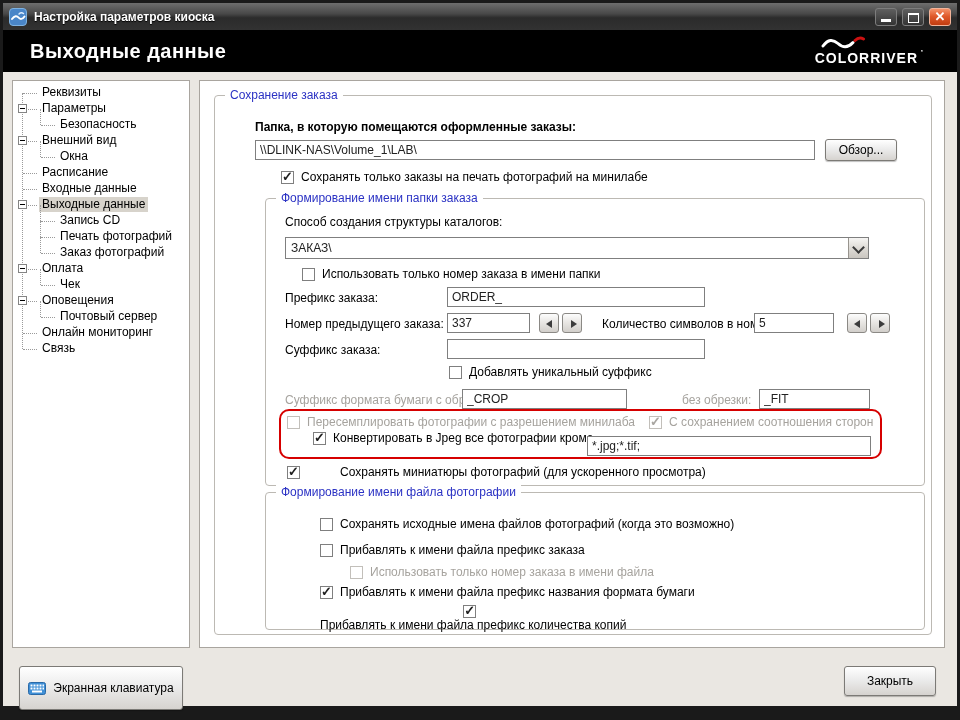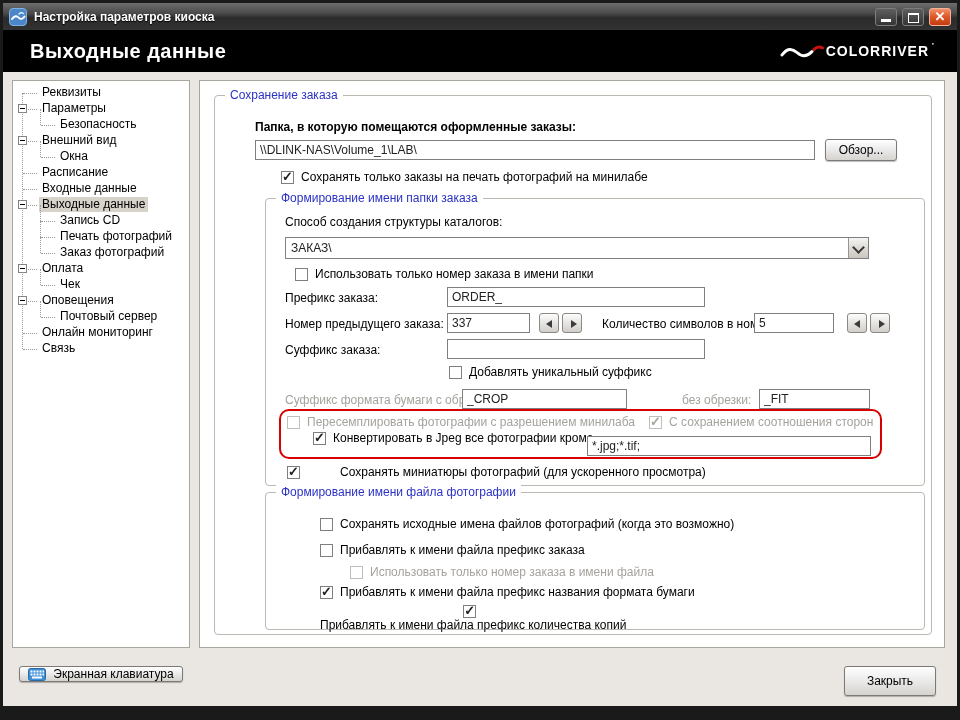--- a/index.html
+++ b/index.html
@@ -34,21 +34,21 @@
   .win-btn.close::after {
     content:"✕"; position:absolute; left:0; right:0; top:0; bottom:0;
     color:#fff; font-size:13px; font-weight:bold; text-align:center; line-height:16px;
   }
   
   .header {
     position:absolute; left:3px; top:30px; width:954px; height:42px;
     background:#000; display:flex; align-items:center;
   }
   .page-title { color:#fff; font-size:20px; font-weight:bold; margin-left:27px; letter-spacing:0.5px; }
-  .brand { margin-left:auto; margin-right:28px; display:flex; align-items:flex-end; }
+  .brand { margin-left:auto; margin-right:39px; display:flex; flex-direction:column; }
   .brand-text { color:#fff; font-size:14px; font-weight:bold; letter-spacing:1px; position:relative; }
   .brand-text::after { content:"’"; position:absolute; top:-2px; right:-6px; font-size:8px; color:#fff; }
   
   .body {
     position:absolute; left:3px; top:72px; width:954px; height:634px;
     background:#eae7e2;
   }
   .panel { position:absolute; background:#fff; border:1px solid #a9a59f; }
   .sidebar-panel { left:9px; top:8px; width:178px; height:568px; }
   .main-panel  { left:196px; top:8px; width:746px; height:568px; }
@@ -179,21 +179,21 @@
 
         <div class="group" style="left:50px;top:102px;width:660px;height:288px;">
           <span class="legend">Формирование имени папки заказа</span>
 
           <span class="flabel" style="left:19px;top:16px;">Способ создания структуры каталогов:</span>
           <div class="combo" style="left:19px;top:38px;width:584px;">
             <div class="combo-text">ЗАКАЗ\</div>
             <div class="combo-btn"></div>
           </div>
 
-          <div class="cbrow" style="left:29px;top:68px;">
+          <div class="cbrow" style="left:36px;top:68px;">
             <span class="cb"></span>
             <span>Использовать только номер заказа в имени папки</span>
           </div>
 
           <span class="flabel" style="left:19px;top:92px;">Префикс заказа:</span>
           <input class="tinput" style="left: 181px; top: 88px; width: 258px;" value="ORDER_">
 
           <span class="flabel" style="left:19px;top:118px;">Номер предыдущего заказа:</span>
           <input class="tinput" style="left: 181px; top: 114px; width: 83px;" value="337">
           <div class="spin sleft" style="left:273px;top:114px;"></div>
@@ -260,21 +260,21 @@
             <span>Прибавлять к имени файла префикс названия формата бумаги</span>
           </div>
           <div class="cbrow" style="left:54px;top:112px;flex-direction:column;">
             <span class="cb checked"></span>
             <span>Прибавлять к имени файла префикс количества копий</span>
           </div>
         </div>
       </div>
     </div>
 
-    <div class="btn" style="left:16px;top:594px;width:164px;height:16px;">
+    <div class="btn" style="left:16px;top:594px;width:164px;height:44px;">
       <svg width="18" height="13" viewBox="0 0 18 13">
         <rect x="0.5" y="0.5" width="17" height="12" rx="2" fill="#3f8fd6" stroke="#2a6aa8"></rect>
         <g fill="#fff">
           <rect x="2.5" y="2.5" width="2" height="2"></rect>
             <rect x="5.5" y="2.5" width="2" height="2"></rect>
             <rect x="8.5" y="2.5" width="2" height="2"></rect>
             <rect x="11.5" y="2.5" width="2" height="2"></rect>
             <rect x="14.5" y="2.5" width="1.5" height="2"></rect>
           <rect x="2.5" y="5.5" width="2" height="2"></rect>
             <rect x="5.5" y="5.5" width="2" height="2"></rect>

